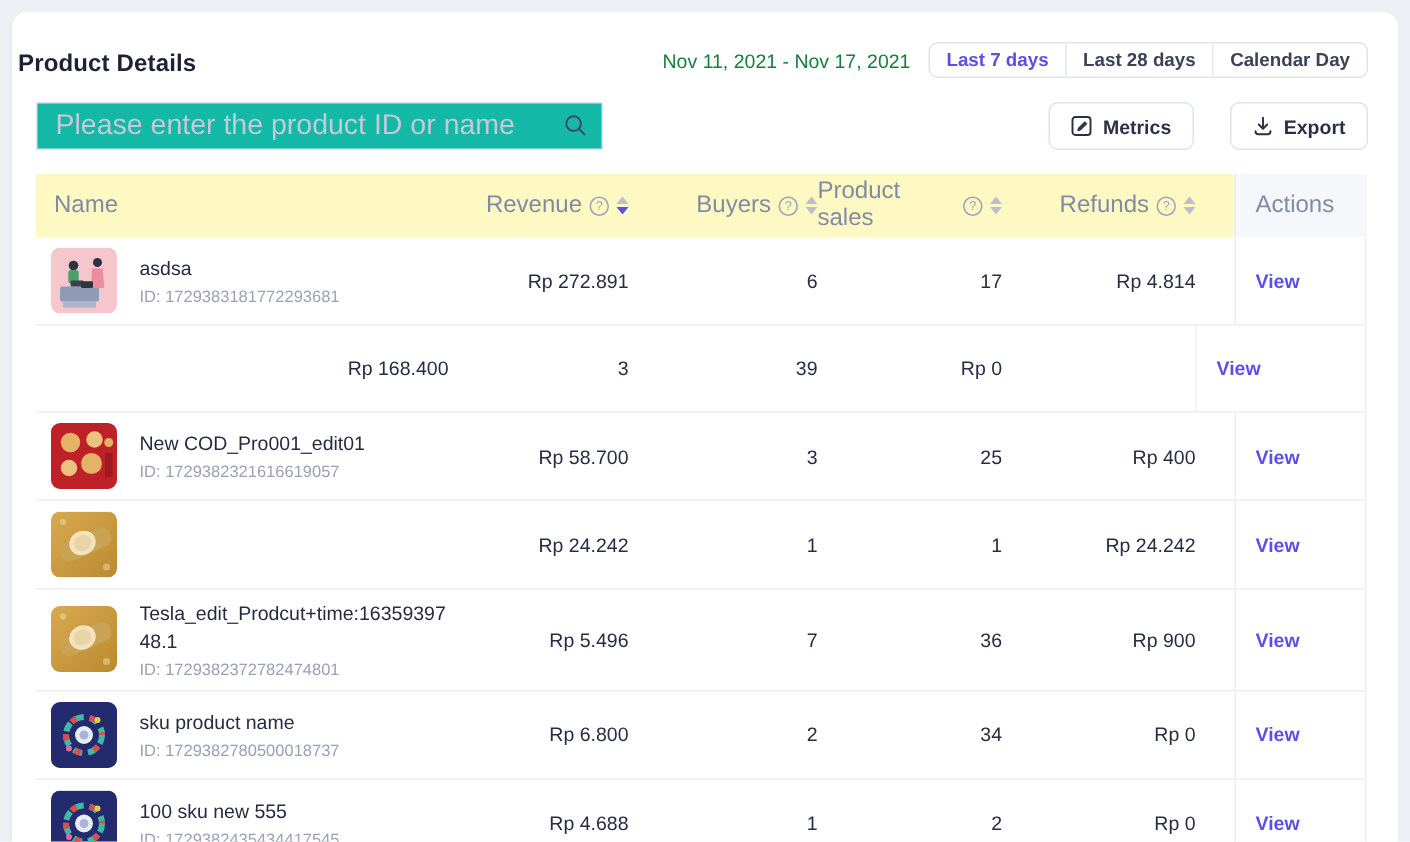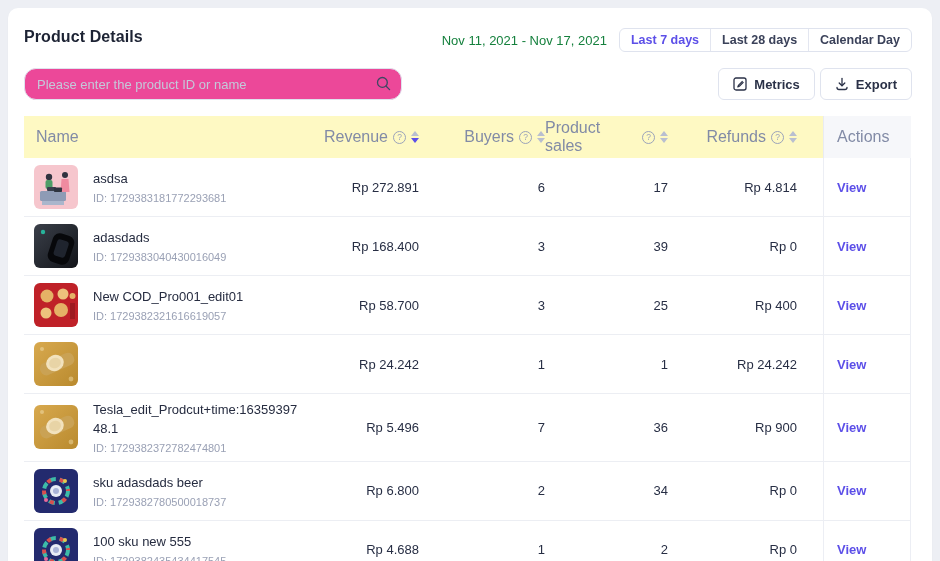--- a/index.html
+++ b/index.html
@@ -11,22 +11,22 @@
     position:relative;
   }
   .card {
     position:absolute; left:8px; top:8px; width:924px; height:580px;
     background:#ffffff; border-radius:10px;
     box-shadow:0 1px 2px rgba(30,36,60,.04);
     overflow:hidden;
   }
   
   .head-row {
-    display:flex; align-items:flex-start; justify-content:space-between;
-    padding:20px 20px 0 16px;
+    display:flex; align-items:flex-end; justify-content:space-between;
+    padding:20px 20px 0 4px;
   }
   .page-title { font-size:16px; font-weight:700; color:#1d2334; letter-spacing:.1px; }
   .head-right { display:flex; align-items:center; gap:12px; }
   .date-range { font-size:13px; color:#15803d; }
   .segmented {
     display:flex; border:1px solid #dfe3ee; border-radius:6px; overflow:hidden;
     background:#fff; height:24px;
   }
   .segmented button {
     appearance:none; border:none; background:transparent; cursor:pointer;
@@ -37,29 +37,29 @@
   .segmented button.active { color:#5c4fe8; }
   
   .tool-row {
     display:flex; align-items:center; justify-content:space-between;
     padding:16px 20px 0 16px;
   }
   .search-box {
     position:relative; width:378px; height:32px;
   }
   .search-box input {
-    width:100%; height:100%; border:1px solid #dfe3ee; border-radius:12px;
-    padding:0 34px 0 12px; font-family:inherit; font-size:13px; color:#2a3147;
-    outline:none; background:#ec4899;
+    width:100%; height:100%; border:1px solid #dfe3ee; border-radius:0;
+    padding:0 34px 0 12px; font-family:inherit; font-size:19px; color:#2a3147;
+    outline:none; background:#14b8a6;
   }
   .search-box input::placeholder { color:#c4c9da; }
   .search-icon {
     position:absolute; right:11px; top:8px; width:15px; height:15px; cursor:pointer;
   }
-  .btns { display:flex; gap:5px; }
+  .btns { display:flex; gap:24px; }
   .btn {
     display:inline-flex; align-items:center; gap:7px; height:32px;
     border:1px solid #dfe3ee; border-radius:6px; background:#fff; cursor:pointer;
     font-family:inherit; font-size:13px; font-weight:600; color:#2a3147; padding:0 14px;
   }
   .btn svg { display:block; }
   
   .table {
     margin:16px 21px 0 16px;
     border-right:1px solid #eceef4;
@@ -222,40 +222,20 @@
     <div class="cell num">6</div>
     <div class="cell num">17</div>
     <div class="cell num">Rp 4.814</div>
     <div></div>
     <div class="cell-actions">
       <a class="view-link">View</a>
     </div>
   </div>
 
   <div class="tr">
-    <div class="cell-name">
-      <div class="thumb">
-              <svg viewBox="0 0 44 44">
-                <defs>
-                  <linearGradient id="g1" x1="0" y1="0" x2="1" y2="1">
-                    <stop offset="0" stop-color="#3a3f49"></stop>
-                    <stop offset="1" stop-color="#121419"></stop>
-                  </linearGradient>
-                </defs>
-                <rect width="44" height="44" fill="url(#g1)"></rect>
-                <rect x="16" y="10" width="22" height="30" rx="7" transform="rotate(18 27 25)" fill="#07080b"></rect>
-                <rect x="21" y="16" width="12" height="17" rx="3" transform="rotate(18 27 25)" fill="#1f242e"></rect>
-                <circle cx="9" cy="8" r="2.2" fill="#27b39a"></circle>
-              </svg>
-            </div>
-      <div class="nm">
-        <div class="n">adasdads</div>
-        <div class="i">ID: 1729383040430016049</div>
-      </div>
-    </div>
     <div class="cell num">Rp 168.400</div>
     <div class="cell num">3</div>
     <div class="cell num">39</div>
     <div class="cell num">Rp 0</div>
     <div></div>
     <div class="cell-actions">
       <a class="view-link">View</a>
     </div>
   </div>
 
@@ -356,21 +336,21 @@
                 <rect width="44" height="44" fill="#232a6e"></rect>
                 <circle cx="22" cy="22" r="12" fill="none" stroke="#3dbba8" stroke-width="4" stroke-dasharray="6 4"></circle>
                 <circle cx="22" cy="22" r="12" fill="none" stroke="#d94f4f" stroke-width="4" stroke-dasharray="4 9" stroke-dashoffset="5"></circle>
                 <circle cx="22" cy="22" r="6" fill="#e9edf5"></circle>
                 <circle cx="22" cy="22" r="3" fill="#aab4d8"></circle>
                 <circle cx="31" cy="12" r="2" fill="#e8c84f"></circle>
                 <circle cx="12" cy="31" r="2" fill="#e86a9a"></circle>
               </svg>
             </div>
       <div class="nm">
-        <div class="n">sku adasdads beer</div>
+        <div class="n">sku product name</div>
         <div class="i">ID: 1729382780500018737</div>
       </div>
     </div>
     <div class="cell num">Rp 6.800</div>
     <div class="cell num">2</div>
     <div class="cell num">34</div>
     <div class="cell num">Rp 0</div>
     <div></div>
     <div class="cell-actions">
       <a class="view-link">View</a>

